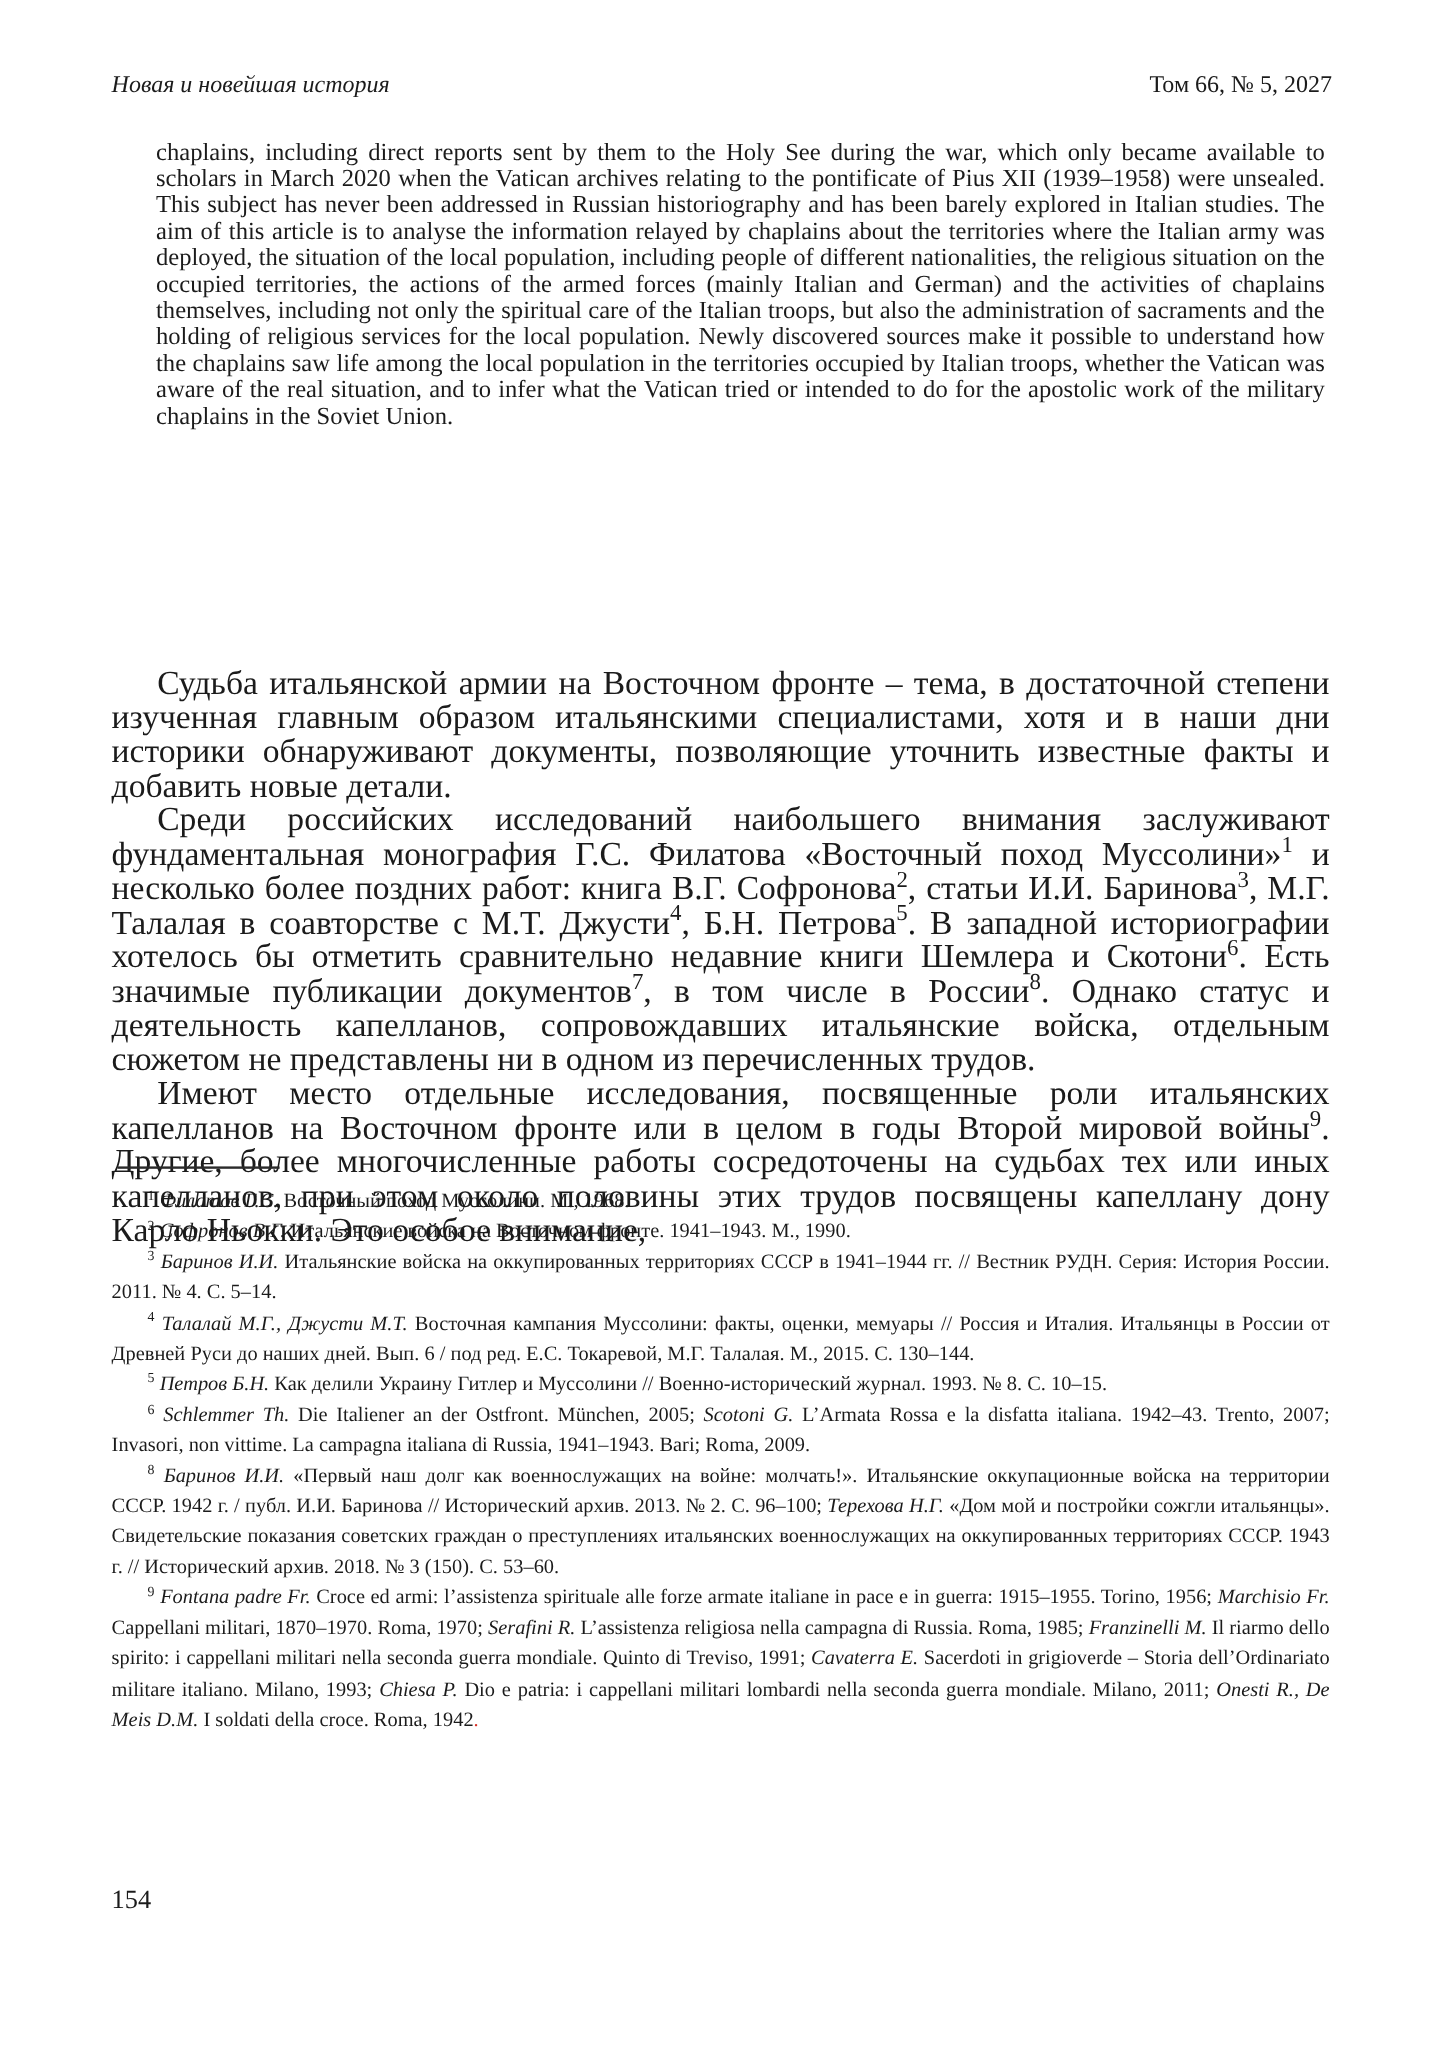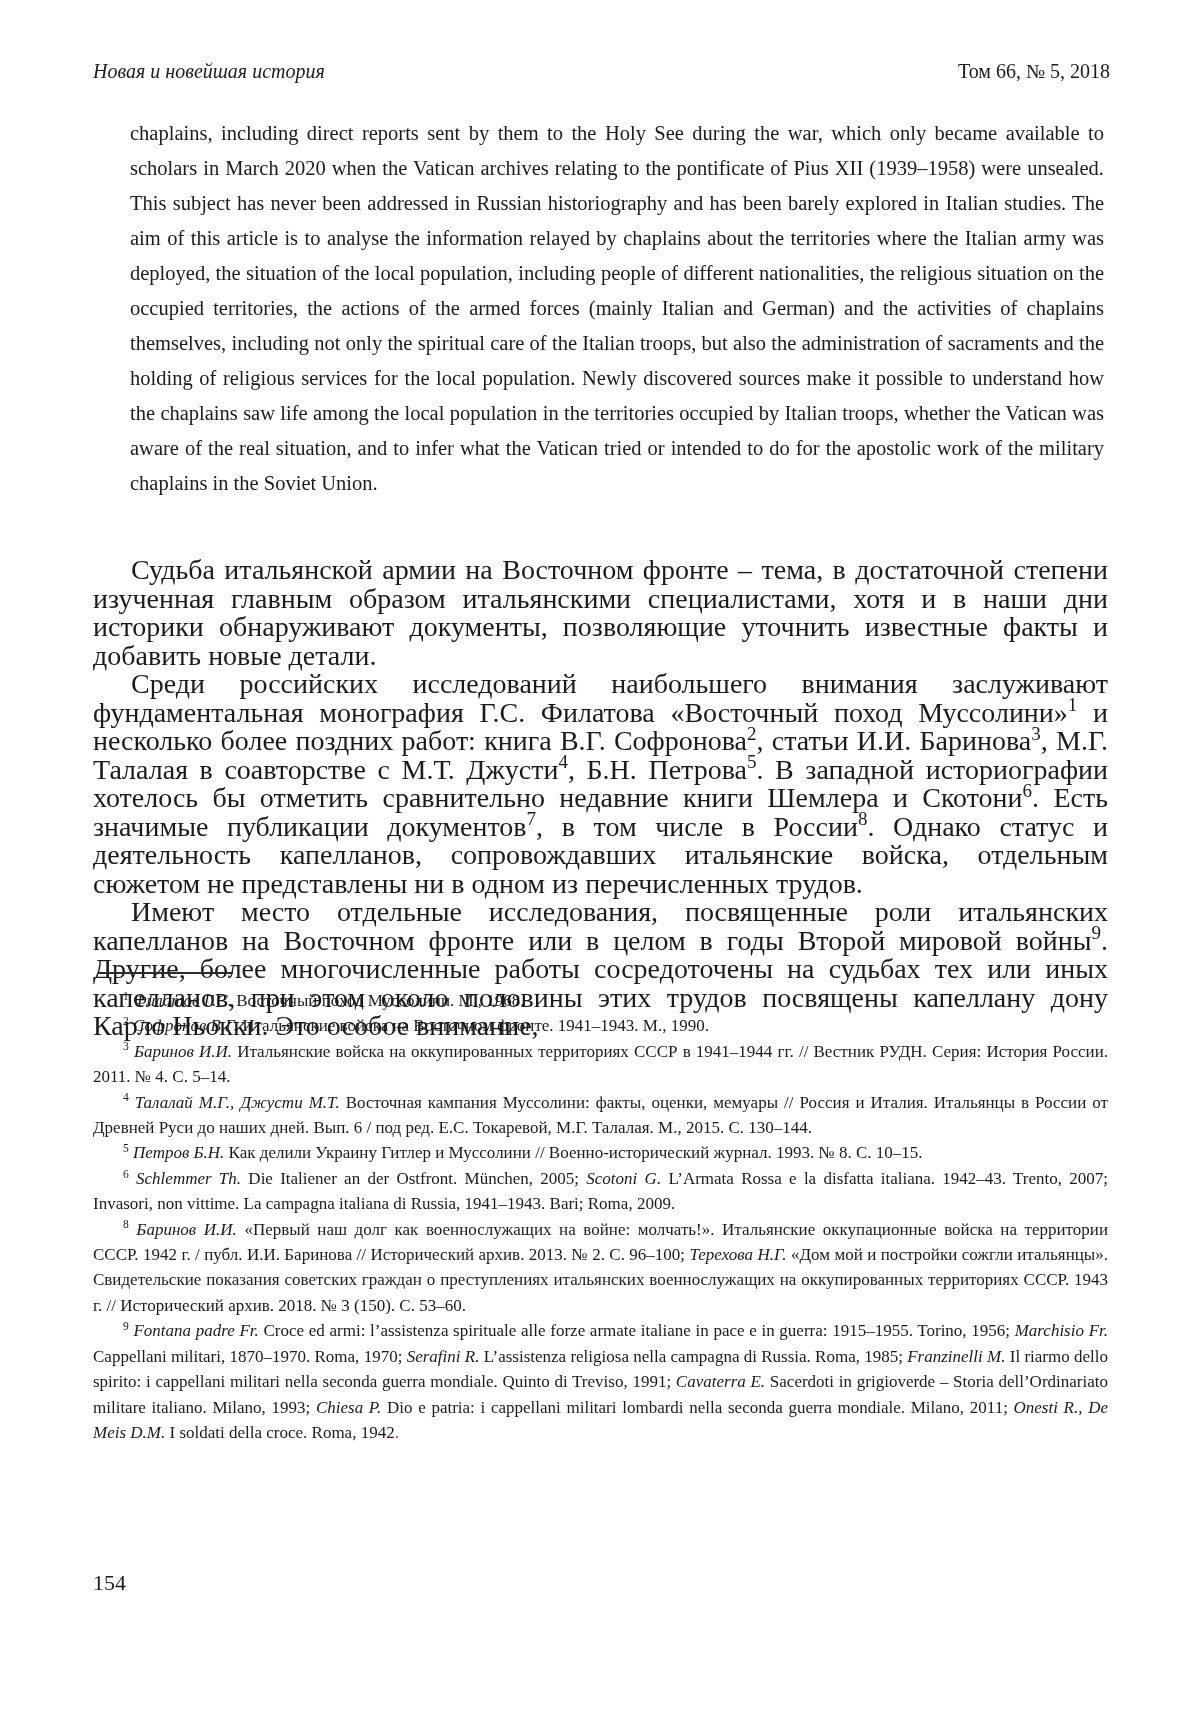--- a/index.html
+++ b/index.html
@@ -20,21 +20,21 @@
     display: flex;
     justify-content: space-between;
     align-items: baseline;
     font-size: 20px;
   }
   .journal-title { font-style: italic; }
   .abstract-block {
     position: absolute;
     left: 130px; right: 96px; top: 116px;
     font-size: 20.5px;
-    line-height: 35px;
+    line-height: 22px;
     text-align: justify;
   }
   .keywords-p { margin-top: 26px; }
   .body-block {
     position: absolute;
     left: 93px; right: 92px; top: 556px;
     font-size: 28px;
     line-height: 28.5px;
     text-align: justify;
   }
@@ -67,21 +67,21 @@
     font-size: 22px;
   }
 </style>
 </head>
 <body>
 
 <div class="page" style="color: rgb(27, 27, 27);">
 
   <div class="page-header">
     <span class="journal-title">Новая и новейшая история</span>
-    <span class="issue-info">Том 66, № 5, 2018</span>
+    <span class="issue-info">Том 66, № 5, 2027</span>
   </div>
 
   <div class="abstract-block">
     <p class="abstract-p"><span>chaplains, including direct reports sent by them to the Holy See during the war, which only became available to scholars in March 2020 when the Vatican archives relating to the pontificate of Pius XII (1939–1958) were unsealed. This subject has never been addressed in Russian historiography and has been barely explored in Italian studies. The aim of this article is to analyse the information relayed by chaplains about the territories where the Italian army was deployed, the situation of the local population, including people of different nationalities, the religious situation on the occupied territories, the actions of the armed forces (mainly Italian and German) and the activities of chaplains themselves, including not only the spiritual care of the Italian troops, but also the administration of sacraments and the holding of religious services for the local population. Newly discovered sources make it possible to understand how the chaplains saw life among the local population in the territories occupied by Italian troops, whether the Vatican was aware of the real situation, and to infer what the Vatican tried or intended to do for the apostolic work of the military chaplains in the Soviet Union.</span></p>
   </div>
 
   <div class="body-block">
     <p class="para"><span>Судьба итальянской армии на Восточном фронте – тема, в достаточной степени изученная главным образом итальянскими специалистами, хотя и в наши дни историки обнаруживают документы, позволяющие уточнить известные факты и добавить новые детали.</span></p>
     <p class="para"><span>Среди российских исследований наибольшего внимания заслуживают фундаментальная монография Г.С. Филатова «Восточный поход Муссолини»</span><sup>1</sup><span> и несколько более поздних работ: книга В.Г. Софронова</span><sup>2</sup><span>, статьи И.И. Баринова</span><sup>3</sup><span>, М.Г. Талалая в соавторстве с М.Т. Джусти</span><sup>4</sup><span>, Б.Н. Петрова</span><sup>5</sup><span>. В западной историографии хотелось бы отметить сравнительно недавние книги Шемлера и Скотони</span><sup>6</sup><span>. Есть значимые публикации документов</span><sup>7</sup><span>, в том числе в России</span><sup>8</sup><span>. Однако статус и деятельность капелланов, сопровождавших итальянские войска, отдельным сюжетом не представлены ни в одном из перечисленных трудов.</span></p>
     <p class="para"><span>Имеют место отдельные исследования, посвященные роли итальянских капелланов на Восточном фронте или в целом в годы Второй мировой войны</span><sup>9</sup><span>. Другие, более многочисленные работы сосредоточены на судьбах тех или иных капелланов, при этом около половины этих трудов посвящены капеллану дону Карло Ньокки. Это особое внимание,</span></p>

